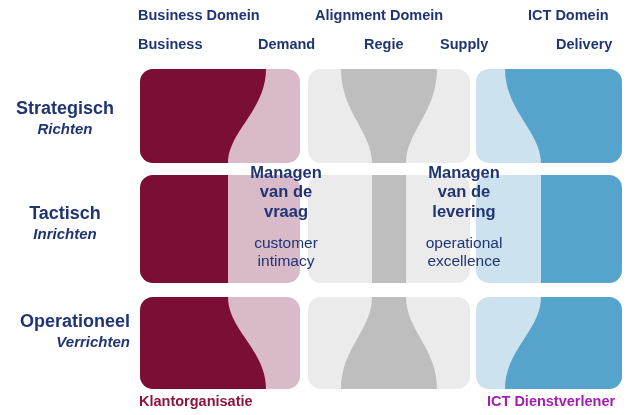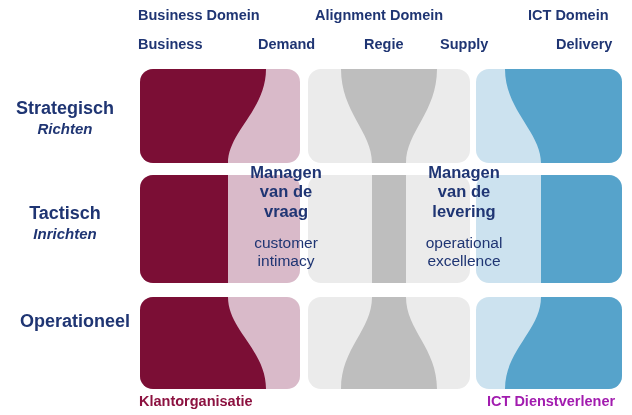--- a/index.html
+++ b/index.html
@@ -167,20 +167,21 @@
   <div class="row-label" style="top:98px;">
     <span class="l1">Strategisch</span>
     <span class="l2">Richten</span>
   </div>
   <div class="row-label" style="top:203px;">
     <span class="l1">Tactisch</span>
     <span class="l2">Inrichten</span>
   </div>
   <div class="row-label" style="top:311px;text-align:right;">
     <span class="l1">Operationeel</span>
+    <span class="l2">Verrichten</span>
   </div>
 
   <div class="mid-block" style="left:231px;top:163px;width:110px;">
     <span class="big">Managen</span>
     <span class="big">van de</span>
     <span class="big">vraag</span>
     <span class="gap"></span>
     <span class="small">customer</span>
     <span class="small">intimacy</span>
   </div>

